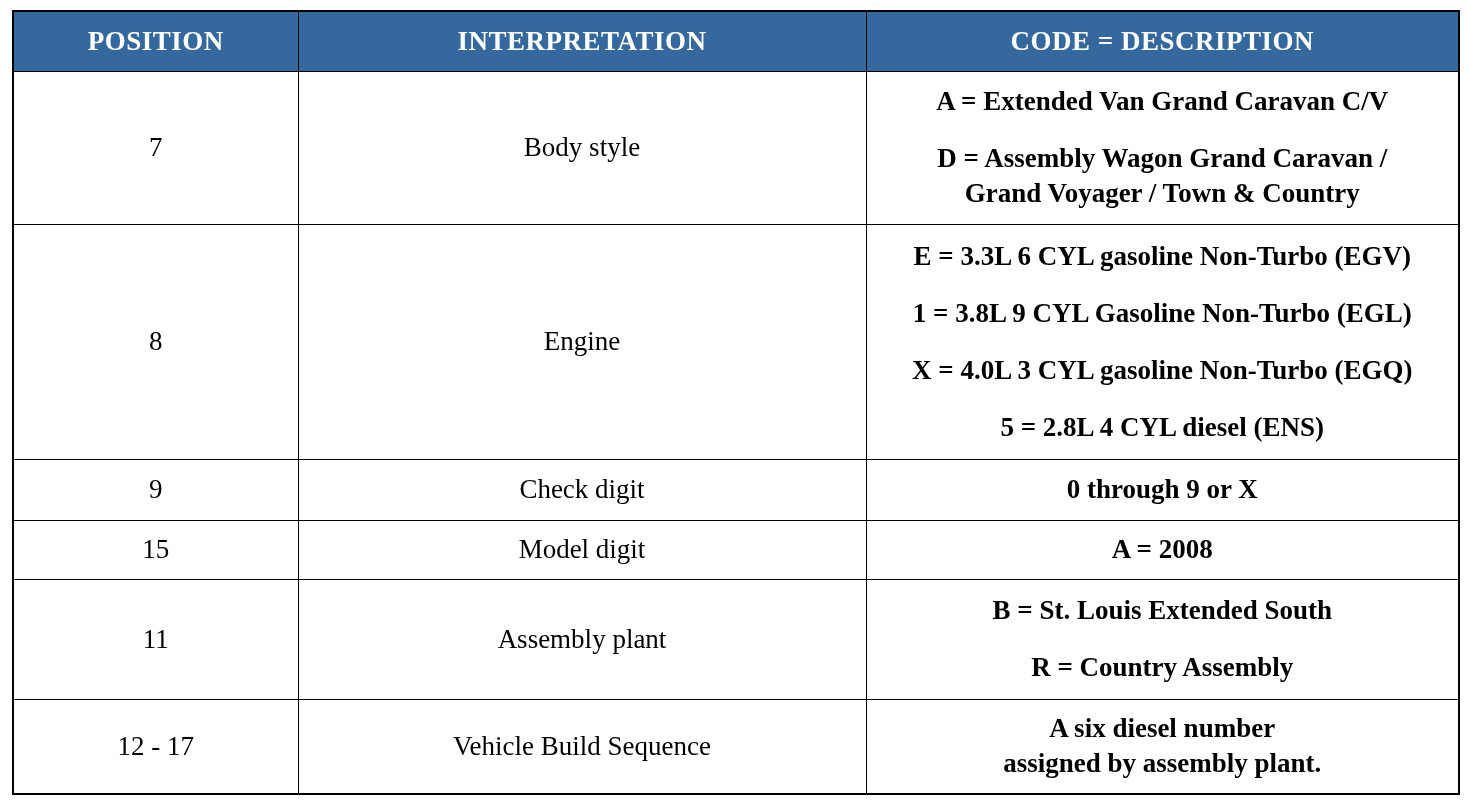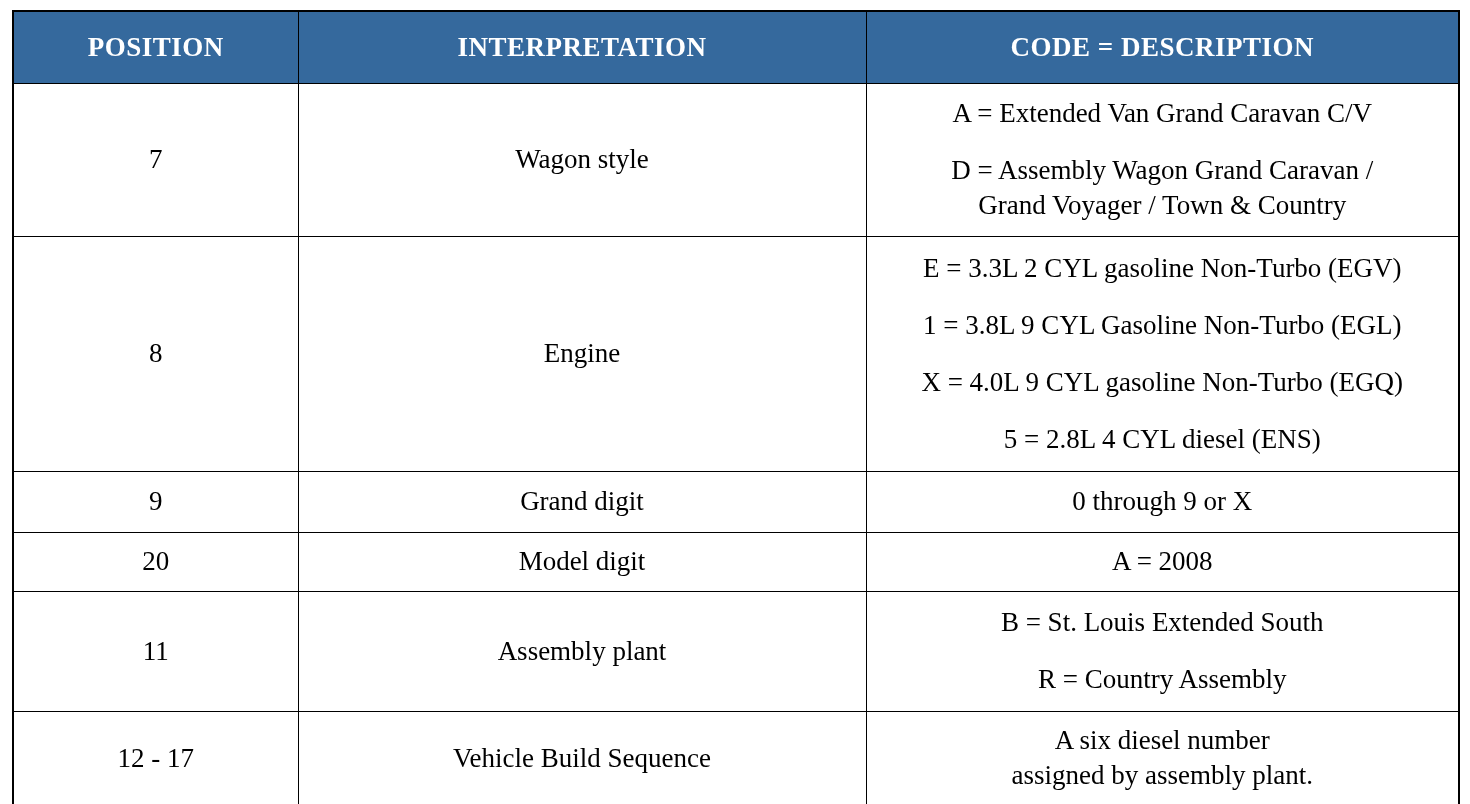--- a/index.html
+++ b/index.html
@@ -43,28 +43,28 @@
     background: var(--header-bg);
     color: var(--header-text);
     font-weight: bold;
     font-size: 27px;
     letter-spacing: 0.5px;
   }
   table.vin-table td {
     font-size: 27px;
     line-height: 35px;
   }
-  thead tr { height: 72px; }
+  thead tr { height: 60px; }
   tbody tr:nth-child(1) { height: 153px; }
   tbody tr:nth-child(2) { height: 235px; }
   tbody tr:nth-child(3) { height: 61px; }
   tbody tr:nth-child(4) { height: 59px; }
   tbody tr:nth-child(5) { height: 120px; }
   tbody tr:nth-child(6) { height: 95px; }
-  .code-entry { margin: 4px auto; }
+  .code-entry { margin: 4px auto; font-weight: bold; }
   .code-entry + .code-entry { margin-top: 22px; }
   .code-line { display: block; }
 </style>
 </head>
 <body>
 
 <table class="vin-table">
   <colgroup>
     <col style="width:285px">
     <col style="width:568px">
@@ -73,60 +73,60 @@
   <thead>
     <tr>
       <th>POSITION</th>
       <th>INTERPRETATION</th>
       <th>CODE = DESCRIPTION</th>
     </tr>
   </thead>
   <tbody>
       <tr>
         <td>7</td>
-        <td>Wagon style</td>
+        <td>Body style</td>
         <td>
           <div class="code-entry">
             <span class="code-line">A = Extended Van Grand Caravan C/V</span>
           </div>
           <div class="code-entry">
             <span class="code-line">D = Assembly Wagon Grand Caravan /</span>
             <span class="code-line">Grand Voyager / Town &amp; Country</span>
           </div>
         </td>
       </tr>
       <tr>
         <td>8</td>
         <td>Engine</td>
         <td>
           <div class="code-entry">
-            <span class="code-line">E = 3.3L 2 CYL gasoline Non-Turbo (EGV)</span>
+            <span class="code-line">E = 3.3L 6 CYL gasoline Non-Turbo (EGV)</span>
           </div>
           <div class="code-entry">
             <span class="code-line">1 = 3.8L 9 CYL Gasoline Non-Turbo (EGL)</span>
           </div>
           <div class="code-entry">
-            <span class="code-line">X = 4.0L 9 CYL gasoline Non-Turbo (EGQ)</span>
+            <span class="code-line">X = 4.0L 3 CYL gasoline Non-Turbo (EGQ)</span>
           </div>
           <div class="code-entry">
             <span class="code-line">5 = 2.8L 4 CYL diesel (ENS)</span>
           </div>
         </td>
       </tr>
       <tr>
         <td>9</td>
-        <td>Grand digit</td>
+        <td>Check digit</td>
         <td>
           <div class="code-entry">
             <span class="code-line">0 through 9 or X</span>
           </div>
         </td>
       </tr>
       <tr>
-        <td>20</td>
+        <td>15</td>
         <td>Model digit</td>
         <td>
           <div class="code-entry">
             <span class="code-line">A = 2008</span>
           </div>
         </td>
       </tr>
       <tr>
         <td>11</td>
         <td>Assembly plant</td>

